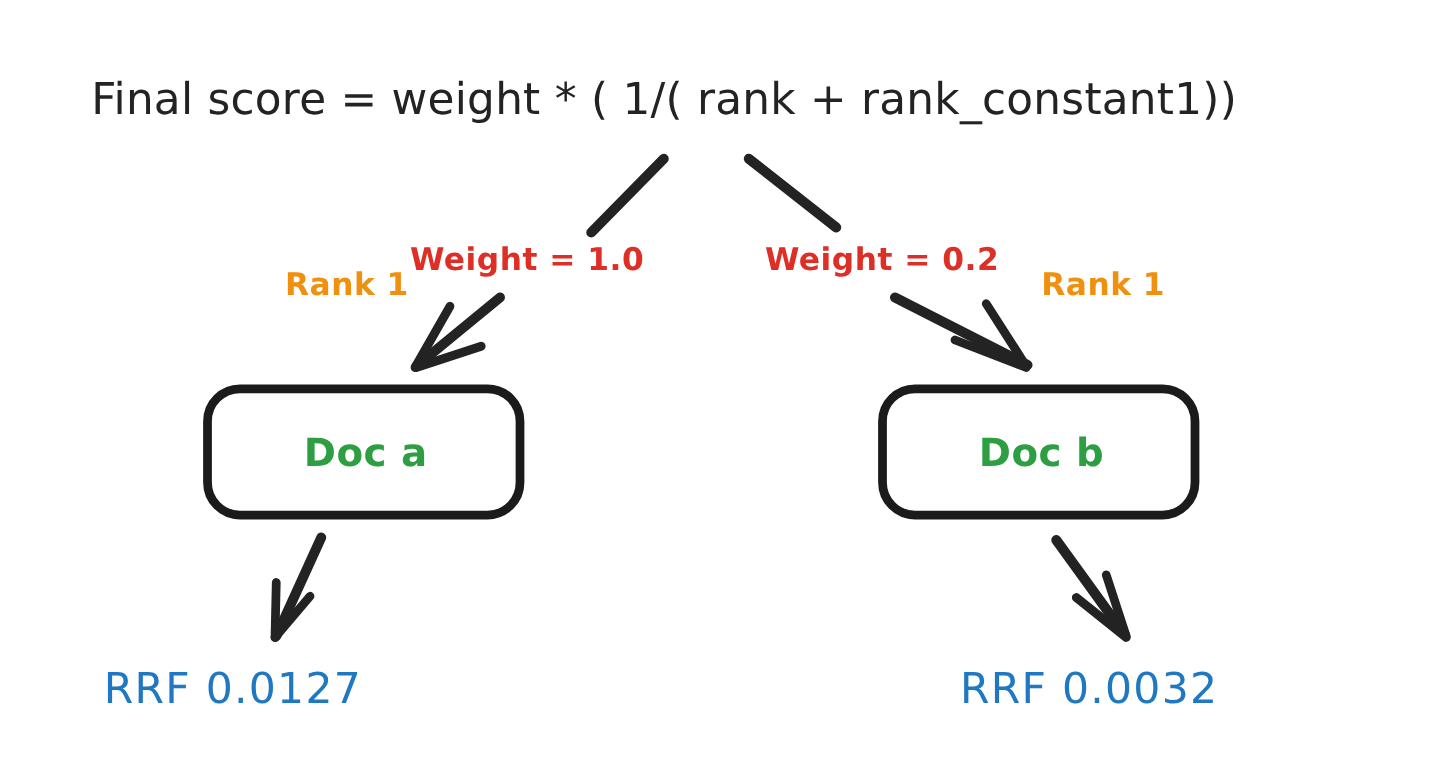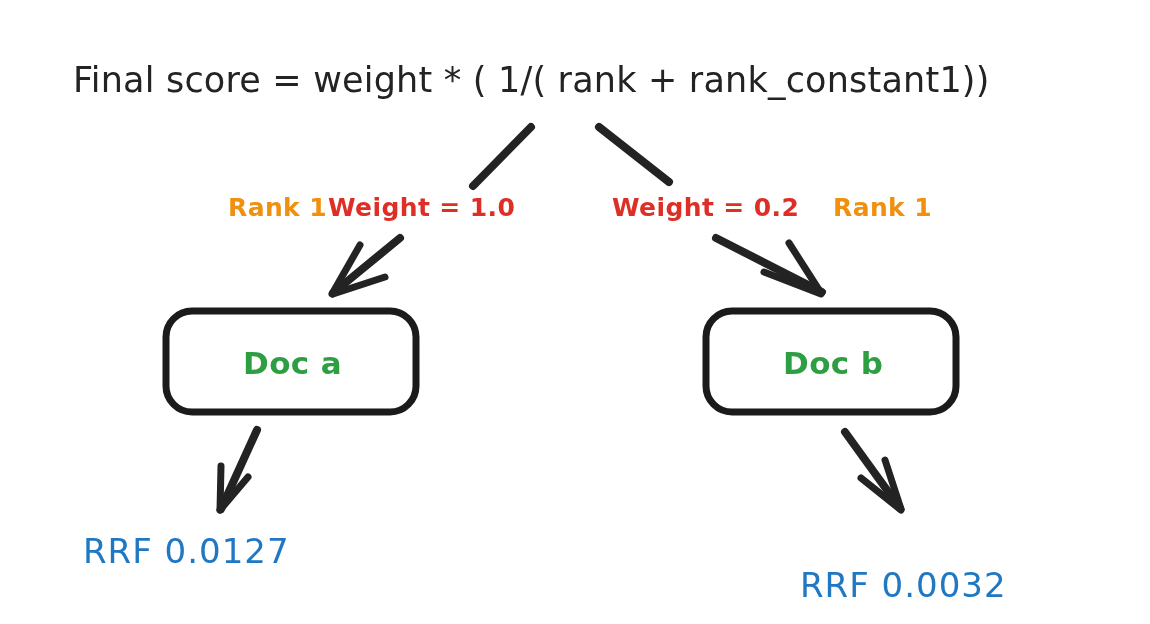--- a/index.html
+++ b/index.html
@@ -34,20 +34,21 @@
     top: 60px;
     font-size: 35px;
     color: #232323;
     font-weight: 400;
     letter-spacing: 0.2px;
   }
   .rank-label {
     font-size: 25px;
     color: #F0900F;
     font-weight: 700;
+    margin-top: 20px;
   }
   .weight-label {
     font-size: 25px;
     color: #DE2F27;
     font-weight: 700;
   }
   #rank1 { left: 228px; top: 193px; }
   #weight1 { left: 328px; top: 193px; }
   #weight2 { left: 612px; top: 193px; }
   #rank2 { left: 833px; top: 193px; }
@@ -60,21 +61,21 @@
   #doca { left: 243px; top: 345px; }
   #docb { left: 783px; top: 345px; }
 
   .rrf-label {
     font-size: 34px;
     color: #2077C2;
     font-weight: 400;
     letter-spacing: 1px;
   }
   #rrfa { left: 83px; top: 531px; }
-  #rrfb { left: 800px; top: 531px; margin-top: 34px; }
+  #rrfb { left: 768px; top: 531px; }
 </style>
 </head>
 <body>
 
 <div id="canvas">
 
   <svg id="sketch" viewBox="0 0 1150 624">
 
     <g>
       <path d="M531 127 L473 186" stroke="#232323" stroke-width="8" stroke-linecap="round" fill="none"></path>

